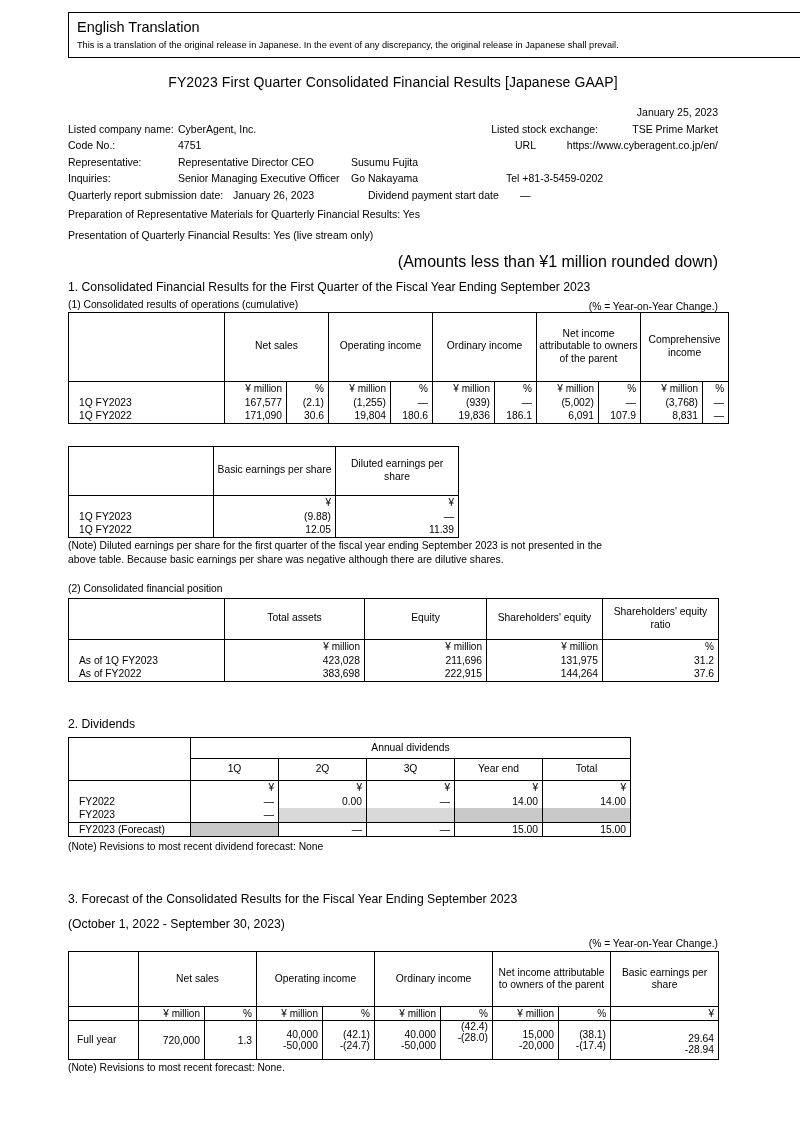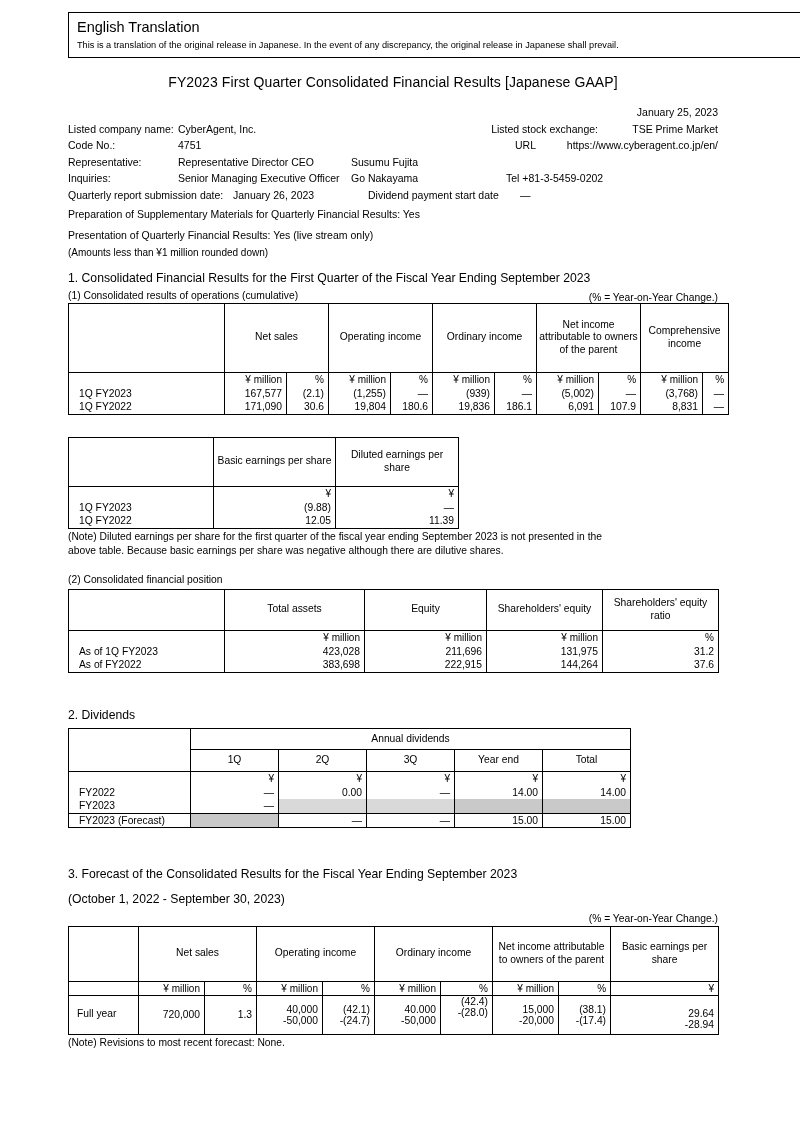--- a/index.html
+++ b/index.html
@@ -21,21 +21,21 @@
   .doc-title{text-align:center;font-size:14px;margin-top:16px;margin-bottom:14px;letter-spacing:.1px;}
 
   
   .meta{font-size:10.5px;line-height:16.5px;position:relative;}
   .meta .right-date{text-align:right;}
   .row{display:flex;width:100%;}
   .c-lbl{width:110px;flex:none;}
   .c-val{flex:none;}
   .spacer{flex:1 1 auto;}
   .meta-line{white-space:nowrap;}
-  .amounts-note{font-size:10px;margin-top:2px;}
+  .amounts-note{text-align:right;font-size:16px;margin-top:11px;}
 
   
   .h1{font-size:12.2px;margin-top:9px;margin-bottom:5px;}
   .h2{font-size:10.3px;margin-bottom:2px;}
   .yoy{font-size:10.3px;text-align:right;}
   .subhead-row{display:flex;align-items:flex-end;justify-content:space-between;}
 
   
   table{border-collapse:collapse;font-size:10.3px;table-layout:fixed;}
   table td,table th{border:1px solid #000;padding:0;font-weight:normal;}
@@ -99,21 +99,21 @@
       <div class="c-val">Tel +81-3-5459-0202</div>
     </div>
 
     <div class="row">
       <div class="c-val" style="width:165px">Quarterly report submission date:</div>
       <div class="c-val" style="width:135px">January 26, 2023</div>
       <div class="c-val" style="width:152px">Dividend payment start date</div>
       <div class="c-val">—</div>
     </div>
 
-    <div class="meta-line" style="margin-top:3px">Preparation of Supplementary Materials for Quarterly Financial Results: Yes</div>
+    <div class="meta-line" style="margin-top:3px">Preparation of Representative Materials for Quarterly Financial Results: Yes</div>
     <div class="meta-line" style="margin-top:4px">Presentation of Quarterly Financial Results: Yes (live stream only)</div>
     <div class="amounts-note">(Amounts less than ¥1 million rounded down)</div>
   </div>
 
   <div class="h1">1. Consolidated Financial Results for the First Quarter of the Fiscal Year Ending September 2023</div>
 
   <div class="subhead-row">
     <div class="h2">(1) Consolidated results of operations (cumulative)</div>
     <div class="yoy">(% = Year-on-Year Change.)</div>
   </div>
@@ -316,20 +316,21 @@
       <td class="lbl">FY2023 (Forecast)</td>
       <td class="num shade-d"></td>
       <td class="num">—</td>
       <td class="num">—</td>
       <td class="num">15.00</td>
       <td class="num">15.00</td>
     </tr>
   </tbody>
       </table>
 
+  <div class="note" style="margin-top:3px">(Note) Revisions to most recent dividend forecast: None</div>
 
   <div style="height:30px"></div>
 
   <div class="h1" style="margin-bottom:11px">3. Forecast of the Consolidated Results for the Fiscal Year Ending September 2023</div>
   <div class="h1" style="margin-top:0;margin-bottom:7px">(October 1, 2022 - September 30, 2023)</div>
   <div class="yoy" style="margin-bottom:2px">(% = Year-on-Year Change.)</div>
 
   <table style="width:650px">
     <colgroup>
       <col style="width:70px">

